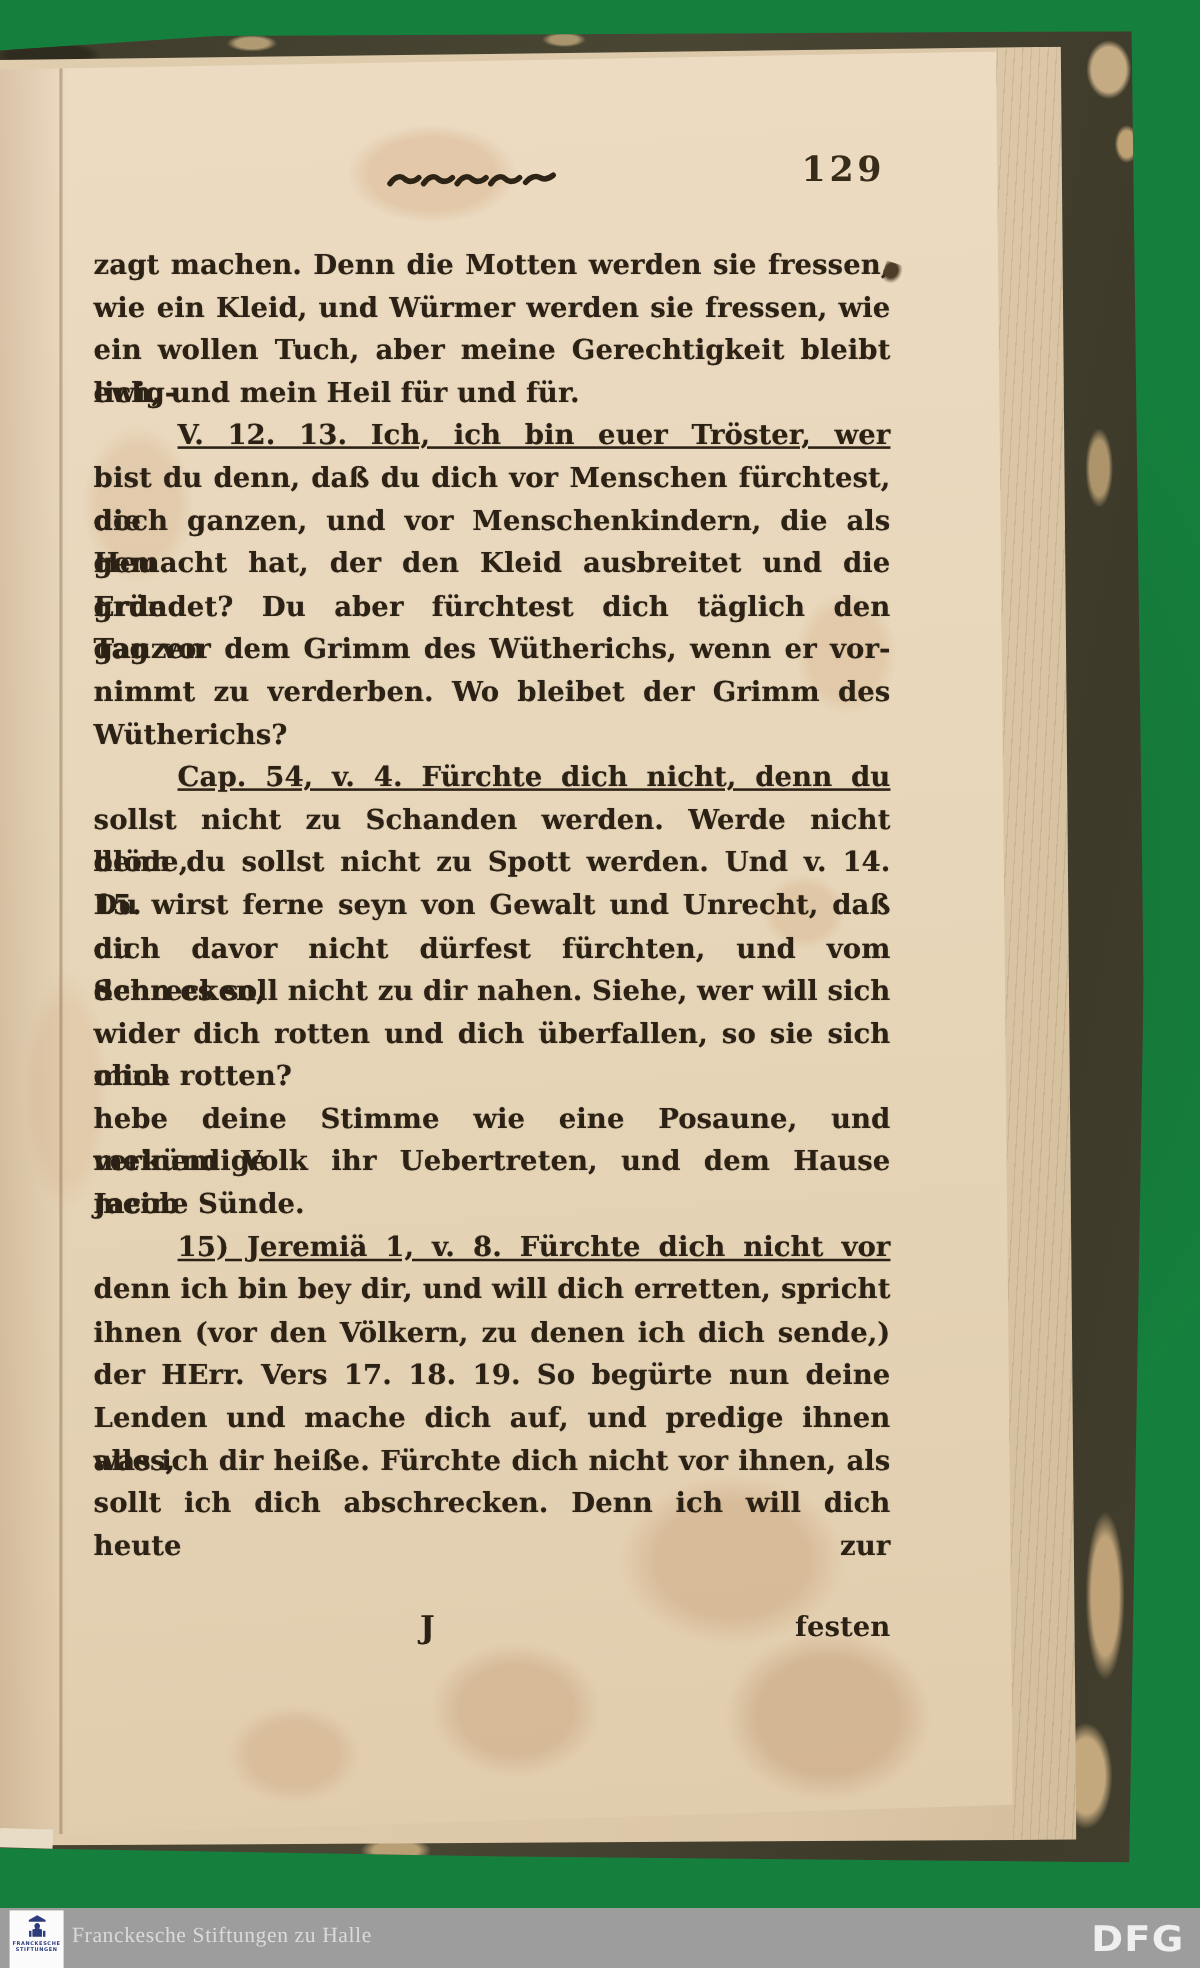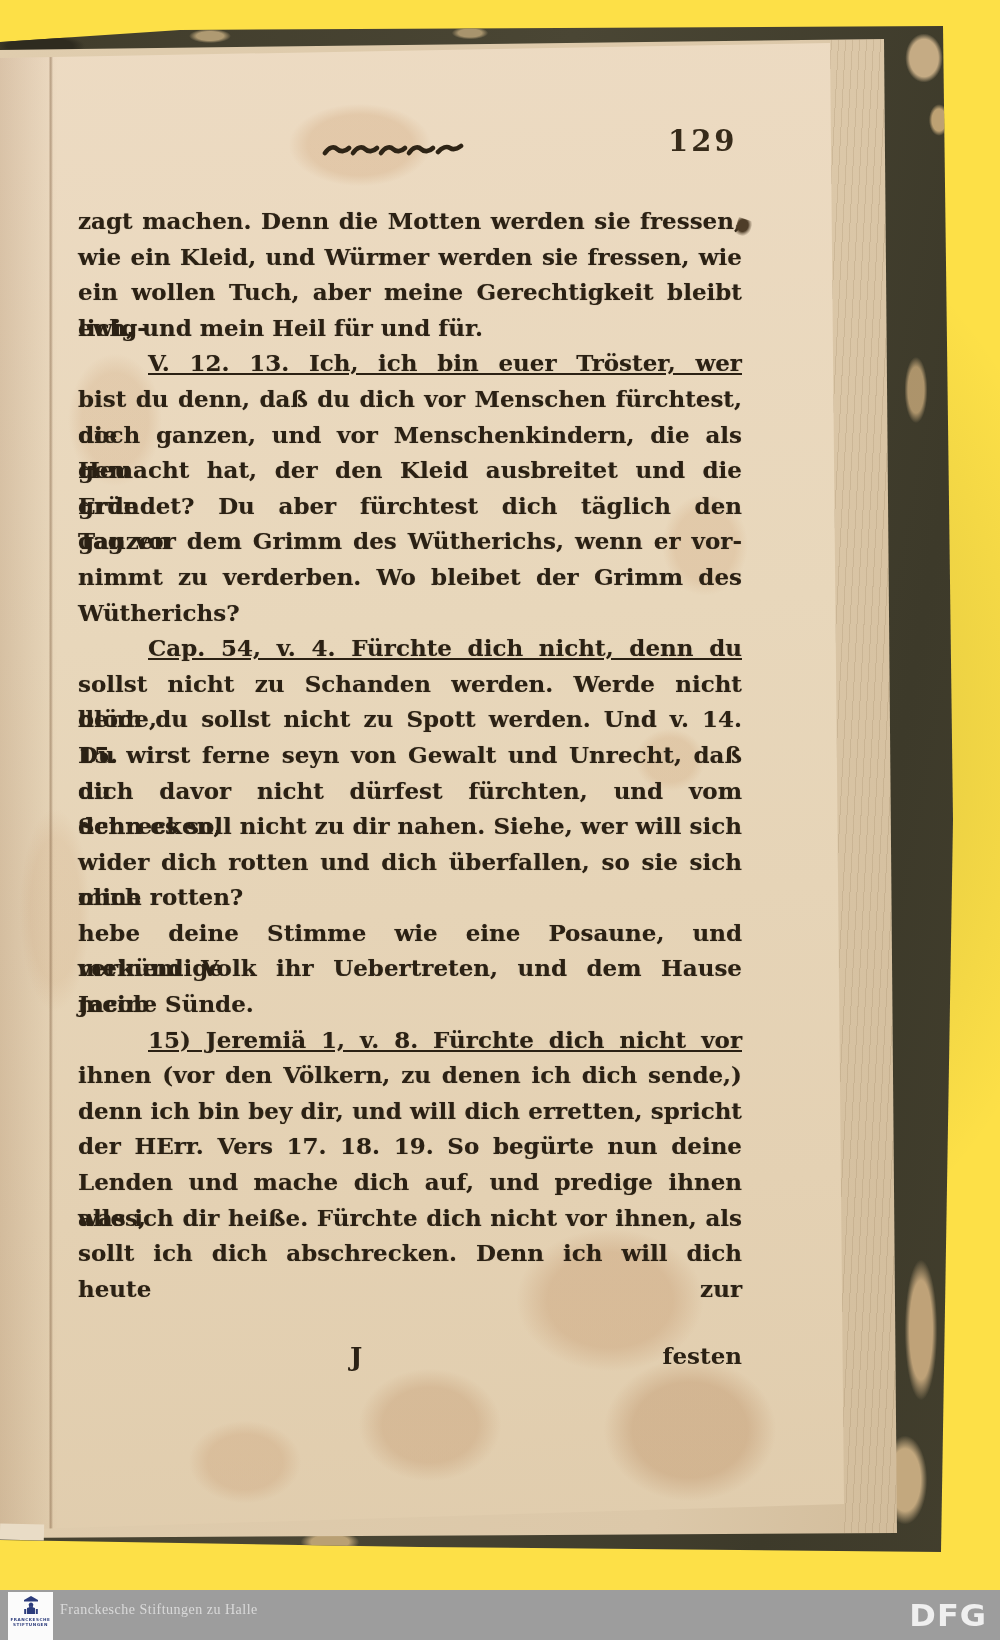--- a/index.html
+++ b/index.html
@@ -1,17 +1,17 @@
 <!DOCTYPE html>
 <html><head>
 <meta charset="utf-8">
 <style>
   html,body{margin:0;padding:0;background:#000;}
   .canvas{position:relative;width:1000px;height:1640px;overflow:hidden;
-          background:#fde047;font-family:"DejaVu Serif",serif;}
+          background:#15803d;font-family:"DejaVu Serif",serif;}
   
   .canvas::before{content:"";position:absolute;inset:0;
     background:radial-gradient(800px 900px at 55% 45%, rgba(30,28,22,.25), transparent 70%);}
   
   .cover{position:absolute;inset:0;
     clip-path:polygon(0px 42px,180px 30px,943px 26px,953px 820px,941px 1552px,420px 1547px,0px 1540px);
     background:
       radial-gradient(26px 34px at 924px 58px,#c5ab84 0 55%,transparent 72%),
       radial-gradient(14px 22px at 939px 120px,#bda173 0 50%,transparent 72%),
       radial-gradient(16px 46px at 916px 390px,rgba(192,163,118,.85) 0 50%,transparent 72%),
@@ -67,21 +67,21 @@
   .blot{position:absolute;left:736px;top:219px;width:15px;height:17px;transform:rotate(18deg);
     background:radial-gradient(ellipse at 42% 40%,#4e3d28 0 42%,rgba(78,61,40,.45) 58%,transparent 75%);}
   
   .footer{position:absolute;left:0;top:1590px;width:1000px;height:50px;background:#9d9d9d;}
   .logobox{position:absolute;left:8px;top:2px;width:45px;height:48px;background:#fbfbfb;
     display:flex;flex-direction:column;align-items:center;justify-content:flex-start;padding-top:3px;box-sizing:border-box;}
   .logocap{color:#2c3c7c;font-family:"DejaVu Sans",sans-serif;font-weight:700;font-size:8px;
     letter-spacing:1px;transform:scale(.52);transform-origin:center top;line-height:9px;
     white-space:nowrap;text-align:center;}
   .bartitle{position:absolute;left:60px;top:12px;font-family:"Liberation Serif",serif;
-    font-size:14px;color:#dadada;letter-spacing:.5px;}
+    font-size:18px;color:#dadada;letter-spacing:.5px;}
   .dfg{position:absolute;right:13px;top:7px;font-family:"DejaVu Sans",sans-serif;
     font-weight:900;font-size:32px;color:#efefef;letter-spacing:1px;transform:scaleY(.92);}
 </style>
 </head>
 <body>
 
 <div class="canvas">
 
   <div class="cover"></div>
   <div class="stack"></div>
@@ -118,22 +118,22 @@
       <div class="line">denn du sollst nicht zu Spott werden.  Und v. 14. 15.</div>
       <div class="line">Du wirst ferne seyn von Gewalt und Unrecht, daß du</div>
       <div class="line">dich davor nicht dürfest fürchten, und vom Schrecken,</div>
       <div class="line">denn es soll nicht zu dir nahen.  Siehe, wer will sich</div>
       <div class="line">wider dich rotten und dich überfallen, so sie sich ohne</div>
       <div class="line parend">mich rotten?</div>
       <div class="line">hebe deine Stimme wie eine Posaune, und verkündige</div>
       <div class="line">meinem Volk ihr Uebertreten, und dem Hause Jacob</div>
       <div class="line parend">meine Sünde.</div>
       <div class="line indent">15) Jeremiä 1, v. 8.  Fürchte dich nicht vor</div>
+      <div class="line">denn ich bin bey dir, und will dich erretten, spricht</div>
       <div class="line">ihnen (vor den Völkern, zu denen ich dich sende,)</div>
-      <div class="line">denn ich bin bey dir, und will dich erretten, spricht</div>
       <div class="line">der HErr.  Vers 17. 18. 19.  So begürte nun deine</div>
       <div class="line">Lenden und mache dich auf, und predige ihnen alles,</div>
       <div class="line">was ich dir heiße.  Fürchte dich nicht vor ihnen, als</div>
       <div class="line">sollt ich dich abschrecken.  Denn ich will dich heute zur</div>
     </div>
 
     <div class="sigrow">
       <span class="sigmark">J</span>
       <span class="catchword">festen</span>
     </div>

